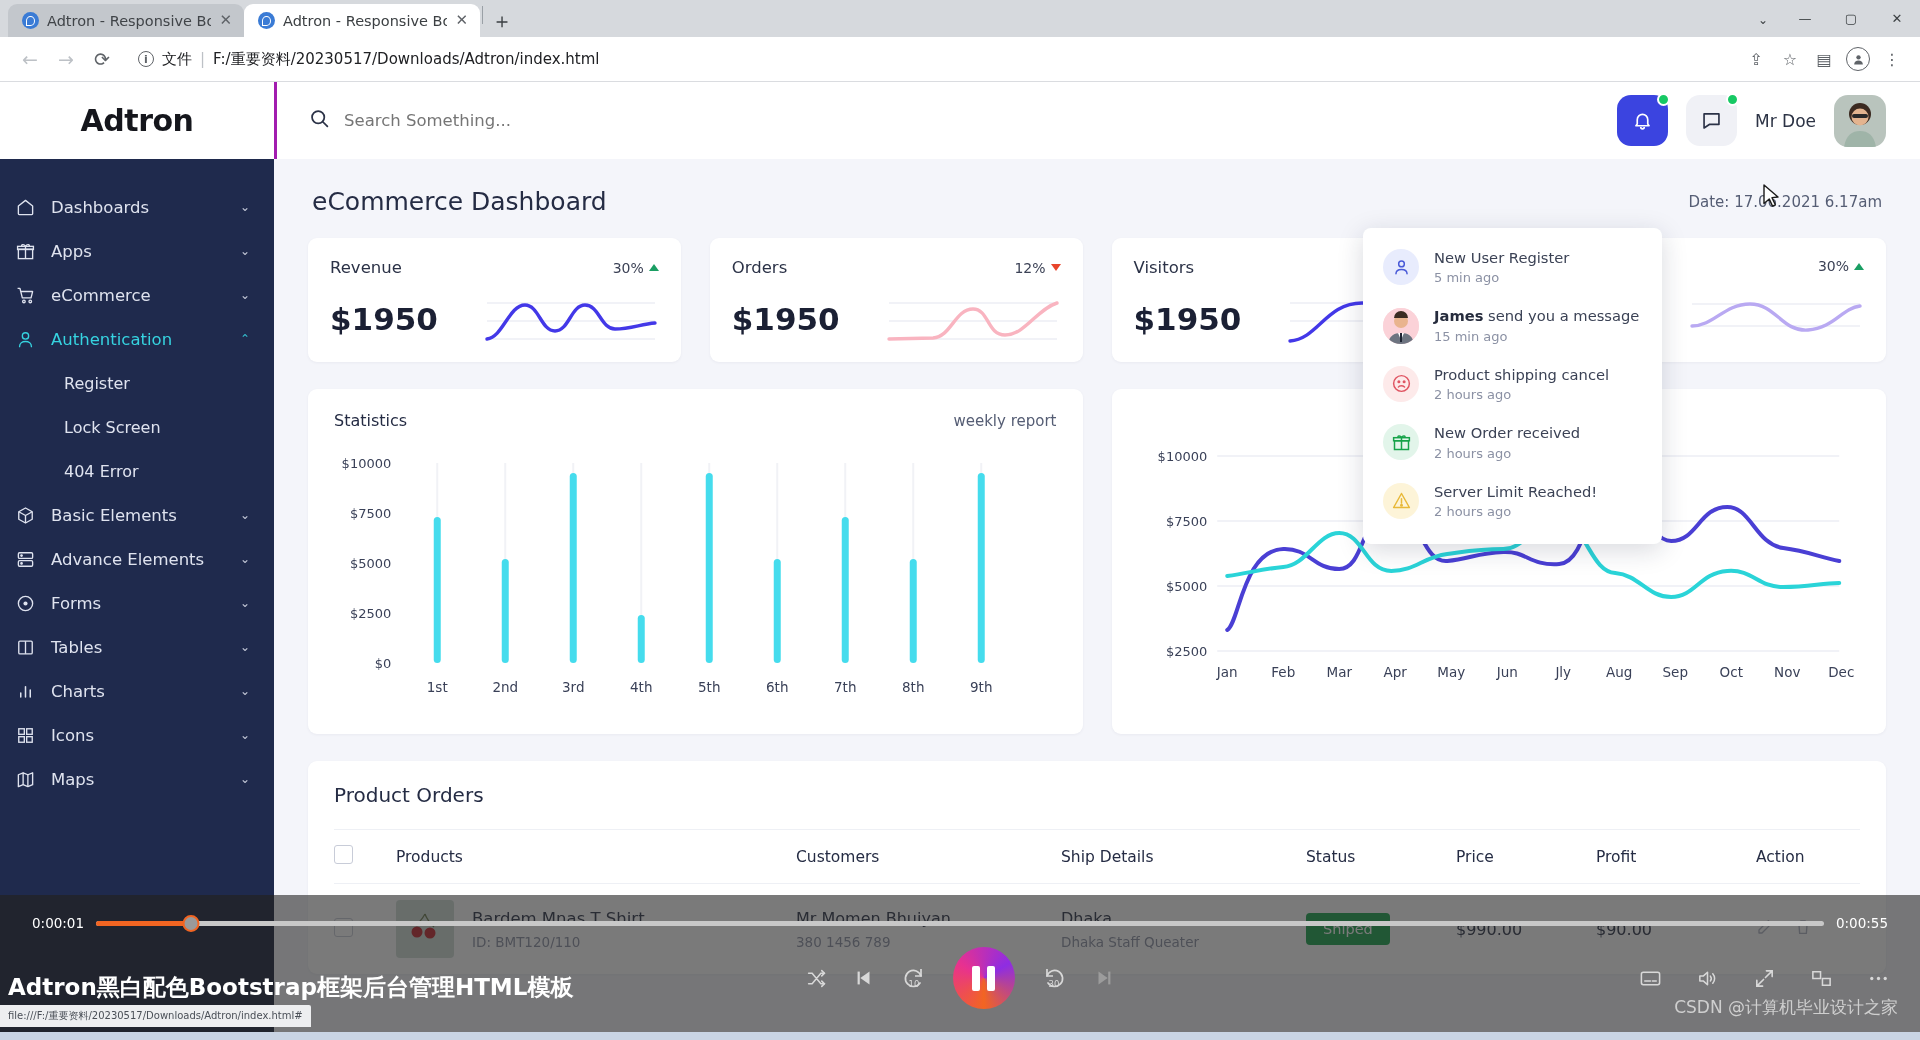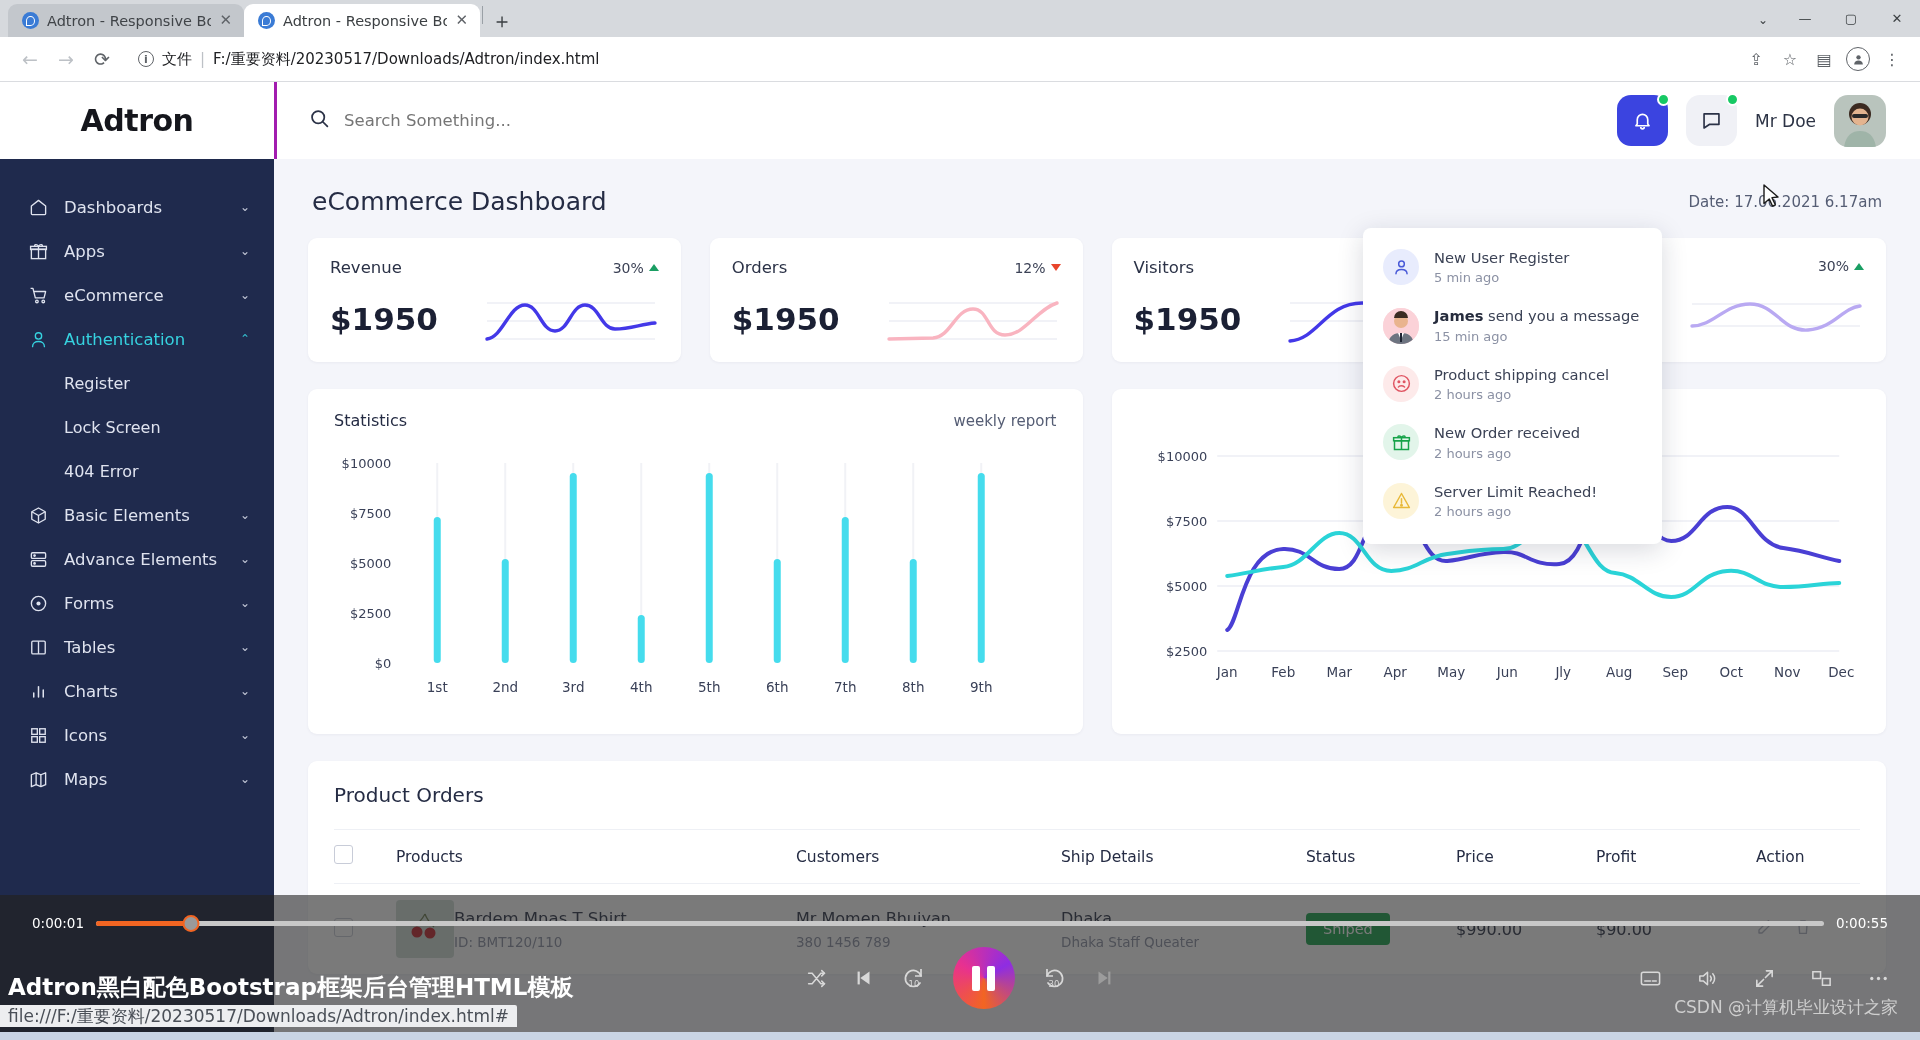--- a/index.html
+++ b/index.html
@@ -51,21 +51,21 @@
   .top-right { margin-left:auto; display:flex; align-items:center; gap:18px; padding-right:34px; }
   .icon-btn { width:51px; height:51px; border-radius:14px; display:flex; align-items:center; justify-content:center; position:relative; }
   .icon-btn.primary { background:#3b44e0; }
   .icon-btn.soft { background:#f0f1f6; }
   .dot { position:absolute; top:-2px; right:-2px; width:13px; height:13px; border-radius:50%; background:#17c964; border:2px solid #fff; }
   .username { font-size:17px; color:#2c3345; }
   .user-av { width:52px; height:52px; border-radius:14px; overflow:hidden; }
 
   
   .sidebar { position:absolute; left:0; top:77px; width:274px; height:881px; background:#1f2a4d; padding-top:26px; }
-  .nav-item { height:44px; display:flex; align-items:center; padding:0 24px 0 28px; gap:15px; color:#dfe3ef; font-size:16.5px; }
+  .nav-item { height:44px; display:flex; align-items:center; padding:0 24px 0 15px; gap:15px; color:#dfe3ef; font-size:16.5px; }
   .nav-item.active { color:#36d3e0; }
   .nav-icon { width:21px; height:21px; flex:0 0 21px; display:flex; align-items:center; justify-content:center; }
   .nav-chev { margin-left:auto; font-size:12px; opacity:.85; }
   .nav-label { white-space:nowrap; }
   .sub-item { height:44px; display:flex; align-items:center; padding-left:64px; color:#dfe3ef; font-size:16px; }
 
   
   .main { position:absolute; left:274px; top:77px; width:1646px; height:881px; overflow:hidden; padding:0 34px; }
   .page-head { display:flex; align-items:center; justify-content:space-between; padding:28px 4px 22px 4px; }
   .page-title { font-size:25px; color:#252c44; font-weight:500; }
@@ -89,21 +89,21 @@
   .chart-head { display:flex; align-items:center; justify-content:space-between; }
   .chart-title { font-size:16px; color:#252c44; font-weight:500; }
   .chart-sub { font-size:15px; color:#555d74; }
 
   .orders-card { margin-top:27px; padding:22px 26px 0 26px; }
   .orders-title { font-size:20px; color:#252c44; font-weight:500; padding-bottom:22px; }
   table { width:100%; border-collapse:collapse; }
   thead th { text-align:left; font-size:15.5px; color:#252c44; font-weight:500; padding:15px 0; border-top:1px solid #eef0f5; }
   tbody td { padding:16px 0; font-size:16px; color:#2b3247; vertical-align:middle; border-top:1px solid #eef0f5; }
   .cb { width:19px; height:19px; border:1.5px solid #c8ccd8; border-radius:3px; display:inline-block; }
-  .prod-cell { display:flex; align-items:center; }
+  .prod-cell { display:flex; align-items:center; gap:18px; }
   .prod-img { width:58px; height:58px; border-radius:4px; background:#cfded6; display:flex; align-items:center; justify-content:center; }
   .prod-name { font-size:16.5px; color:#2b3247; }
   .prod-id { font-size:13.5px; color:#8b91a4; margin-top:6px; }
   .sub-line { font-size:13.5px; color:#8b91a4; margin-top:6px; }
   .badge { display:inline-block; background:#17a34a; color:#fff; font-size:14.5px; padding:8px 17px; border-radius:4px; }
   .act { display:flex; gap:20px; color:#aeb3c2; }
 
   
   .notif { position:absolute; right:258px; top:146px; width:299px; background:#fff; border-radius:8px;
            box-shadow:0 6px 26px rgba(25,30,60,.17); padding:10px 0 14px 0; z-index:40; }
@@ -122,21 +122,21 @@
   .seek-fill { position:absolute; left:0; top:0; height:5px; background:#f26522; border-radius:3px; width:5.5%; }
   .seek-knob { position:absolute; left:5.5%; top:-6px; width:17px; height:17px; border-radius:50%; background:#9a9a9a; border:2px solid #f26522; transform:translateX(-50%); }
   .mo-ctrls { position:absolute; left:0; top:52px; width:1920px; display:flex; align-items:center; justify-content:center; gap:26px; }
   .mc { color:#d8d8d8; display:flex; align-items:center; justify-content:center; }
   .play-ring { width:62px; height:62px; border-radius:50%; display:flex; align-items:center; justify-content:center;
                background:conic-gradient(from 180deg,#f26522,#e8318f,#8e2de2,#f26522); }
   .play-inner { width:56px; height:56px; border-radius:50%; background:rgba(80,80,80,.0); display:flex; align-items:center; justify-content:center; gap:7px; }
   .pbar { width:8px; height:25px; background:#fff; border-radius:2px; }
   .mo-right { position:absolute; right:30px; top:72px; display:flex; align-items:center; gap:34px; color:#d8d8d8; }
   .media-title { position:absolute; left:8px; top:972px; font-size:23px; font-weight:700; color:#ffffff; z-index:70; white-space:nowrap; }
-  .statusbar { position:absolute; left:0; top:1005px; height:22px; background:#edeef0; color:#4a4f57; font-size:17px;
+  .statusbar { position:absolute; left:0; top:1005px; height:22px; background:#edeef0; color:#4a4f57; font-size:10px;
                display:flex; align-items:center; padding:0 8px; z-index:75; border-top-right-radius:2px; }
   .watermark { position:absolute; right:22px; top:996px; font-size:17px; color:#cfcfcf; z-index:70; }
   .dimmer { position:absolute; left:0; top:895px; width:274px; height:145px; background:rgba(15,20,40,.55); z-index:59; }
   .taskbar { position:absolute; left:0; top:1032px; width:1920px; height:8px; background:#c9d4e4; z-index:90; }
 </style>
 </head>
 <body>
 
 <div class="browser-top">
   <div class="tabstrip">

